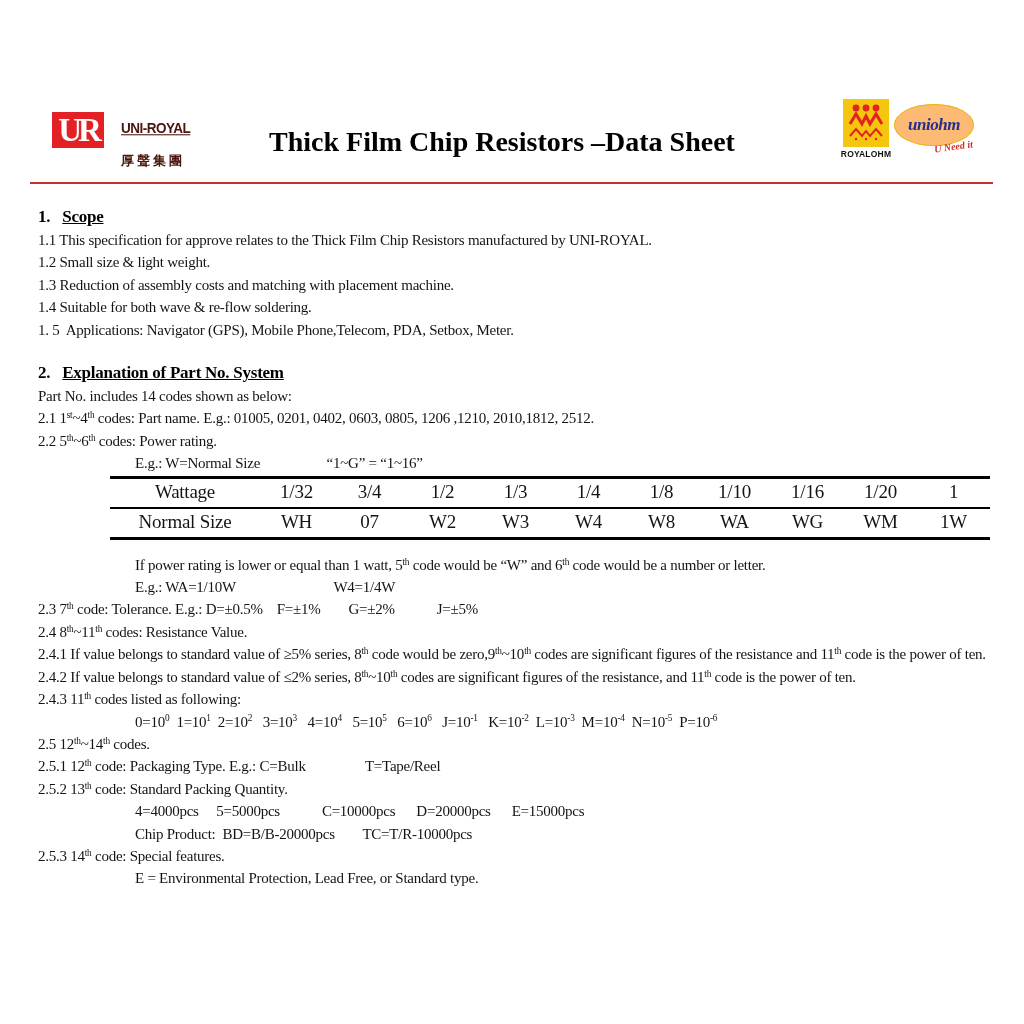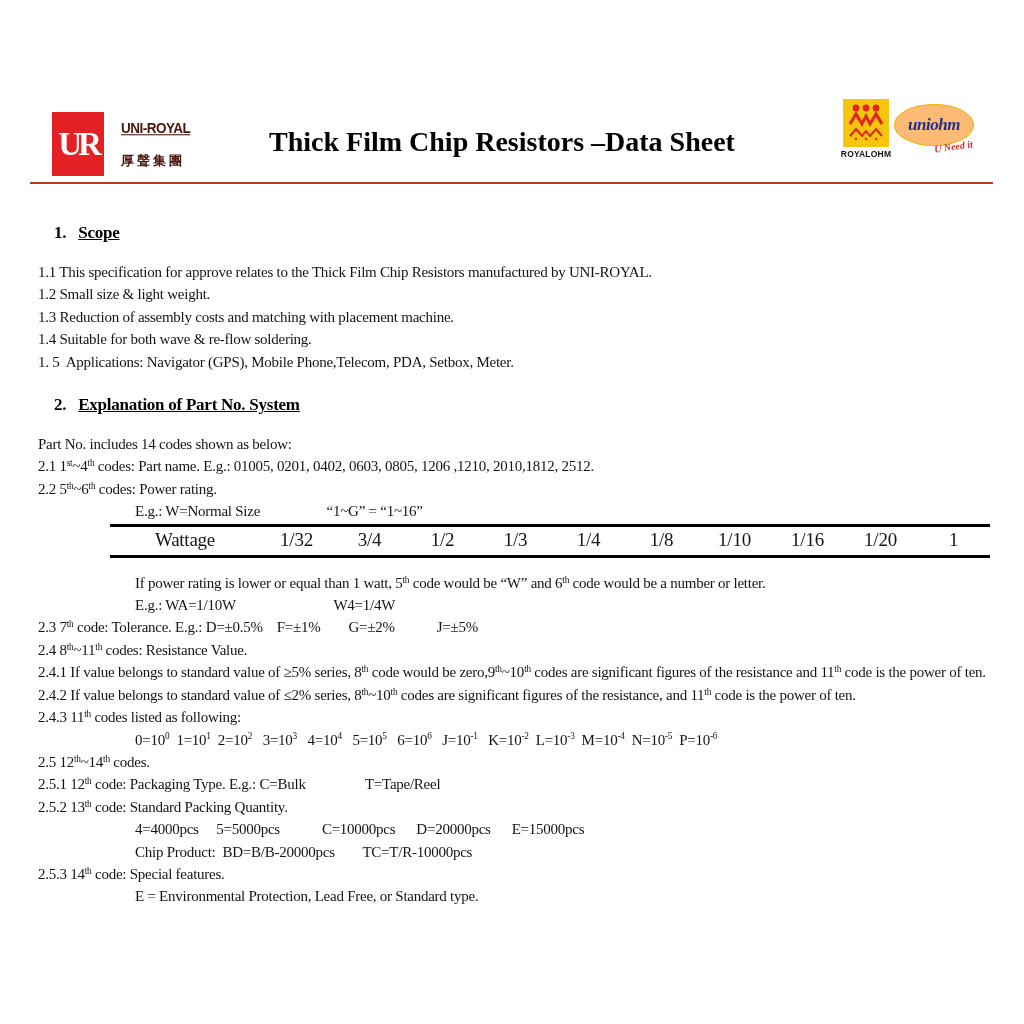--- a/index.html
+++ b/index.html
@@ -1,20 +1,20 @@
 <!DOCTYPE html>
 <html><head>
 <meta charset="utf-8">
 <style>
   html,body{margin:0;padding:0;background:#fff;}
   .page{position:relative;width:1024px;height:1024px;background:#ffffff;overflow:hidden;
         font-family:"Liberation Serif",serif;color:#141414;}
 
   
-  .ur-logo{position:absolute;left:52px;top:112px;width:52px;height:64px;background:#e32124;
+  .ur-logo{position:absolute;left:52px;top:112px;width:52px;height:36px;background:#e32124;
            display:flex;align-items:center;justify-content:center;}
   .ur-logo span{color:#fff;font-weight:bold;font-size:33px;letter-spacing:-4px;
                 font-family:"Liberation Serif",serif;}
   .brand{position:absolute;left:121px;top:122px;color:#4a150e;line-height:1.05;}
   .brand-en{font-family:"Liberation Sans",sans-serif;font-weight:bold;font-size:13.5px;
             letter-spacing:-0.5px;text-decoration:underline;transform:scaleY(1.05);}
   .brand-cn{font-size:13px;font-weight:bold;letter-spacing:3px;margin-top:18px;}
   .title{position:absolute;left:0;right:20px;top:126px;margin:0;text-align:center;
          font-size:28px;font-weight:bold;color:#000;}
   .royalohm{position:absolute;left:825px;top:99px;width:52px;text-align:center;margin-left:15px;}
@@ -29,21 +29,21 @@
                     letter-spacing:-0.5px;}
   .uniohm-tag{position:absolute;right:3px;top:37px;color:#d22d2d;font-style:italic;
               font-size:10px;font-weight:bold;transform:rotate(-8deg);}
   .red-rule{position:absolute;left:30px;width:963px;top:182px;height:2px;background:#c53030;}
 
   
   .content{position:absolute;left:38px;top:205px;width:985px;font-size:15px;
            line-height:22.4px;letter-spacing:-0.25px;}
   .ln{margin:0;white-space:pre-wrap;}
   .ind{padding-left:97px;}
-  .sec-h{margin:16px;font-size:17px;line-height:24px;font-weight:bold;color:#000;}
+  .sec-h{margin:0;font-size:17px;line-height:24px;font-weight:bold;color:#000;}
   .sec-h .sec-num{margin-right:12px;}
   .sec-h .sec-title{text-decoration:underline;}
   .sec2{margin-top:20px;}
   sup{font-size:62%;line-height:0;vertical-align:baseline;position:relative;top:-0.55em;}
 
   
   .power-table{border-collapse:collapse;table-layout:fixed;width:880px;
                margin:1px 0 0 72px;border-top:3px solid #000;border-bottom:3px solid #000;}
   .power-table td{text-align:center;height:28px;padding:0;font-size:19px;}
   .power-table tr:first-child td{border-bottom:2px solid #000;}
@@ -127,20 +127,33 @@
         <td>3/4</td>
         <td>1/2</td>
         <td>1/3</td>
         <td>1/4</td>
         <td>1/8</td>
         <td>1/10</td>
         <td>1/16</td>
         <td>1/20</td>
         <td>1</td>
       </tr>
+      <tr>
+        <td>Normal Size</td>
+        <td>WH</td>
+        <td>07</td>
+        <td>W2</td>
+        <td>W3</td>
+        <td>W4</td>
+        <td>W8</td>
+        <td>WA</td>
+        <td>WG</td>
+        <td>WM</td>
+        <td>1W</td>
+      </tr>
       </tbody>
     </table>
 
     <p class="ln ind after-table">If power rating is lower or equal than 1 watt, 5<sup>th</sup> code would be “W” and 6<sup>th</sup> code would be a number or letter.</p>
     <p class="ln ind">E.g.: WA=1/10W                            W4=1/4W</p>
     <p class="ln">2.3 7<sup>th</sup> code: Tolerance. E.g.: D=±0.5%    F=±1%        G=±2%            J=±5%</p>
     <p class="ln">2.4 8<sup>th</sup>~11<sup>th</sup> codes: Resistance Value.</p>
     <p class="ln">2.4.1 If value belongs to standard value of ≥5% series, 8<sup>th</sup> code would be zero,9<sup>th</sup>~10<sup>th</sup> codes are significant figures of the resistance and 11<sup>th</sup> code is the power of ten.</p>
     <p class="ln">2.4.2 If value belongs to standard value of ≤2% series, 8<sup>th</sup>~10<sup>th</sup> codes are significant figures of the resistance, and 11<sup>th</sup> code is the power of ten.</p>
     <p class="ln">2.4.3 11<sup>th</sup> codes listed as following:</p>

